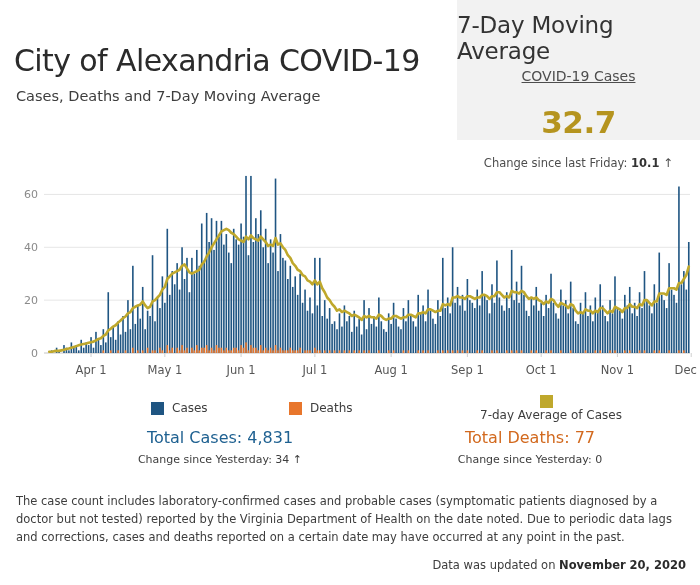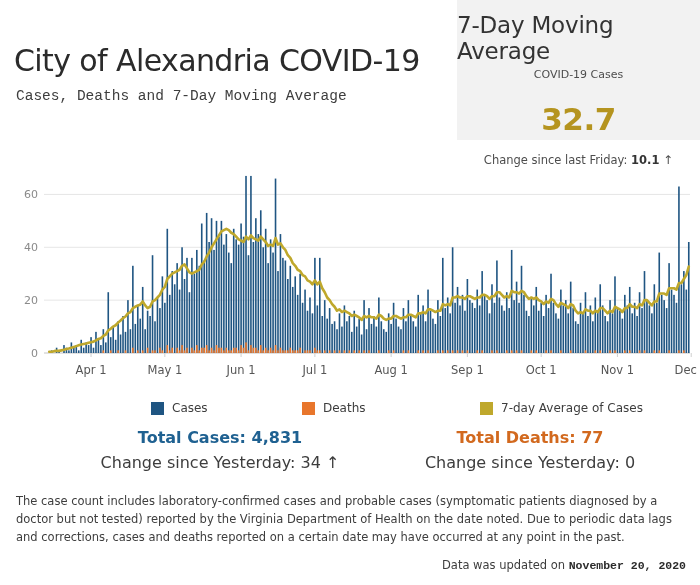--- a/index.html
+++ b/index.html
@@ -13,69 +13,69 @@
   }
   .kpi-card{
     position:absolute;left:457px;top:0;width:243px;height:140px;
     background:#f2f2f2;
     box-sizing:border-box;
     display:flex;flex-direction:column;align-items:center;
   }
   .kpi-title{
     font-size:23px;color:#333;margin-top:12px;letter-spacing:-.2px;
   }
-  .kpi-sub{font-size:11px;color:#4d4d4d;margin-top:4px;}
+  .kpi-sub{font-size:14px;color:#4d4d4d;margin-top:4px;text-decoration:underline;}
   .kpi-value{font-size:31px;color:#b5941f;font-weight:bold;margin-top:20px;letter-spacing:-.5px;}
   .kpi-change{font-size:11.5px;color:#4d4d4d;margin-top:16px;}
   .kpi-change b{color:#333;}
   .kpi-arrow{font-size:12px;}
 
   .page-title{
     position:absolute;left:14px;top:43px;
     font-size:30px;color:#2b2b2b;font-weight:normal;letter-spacing:-.6px;
     white-space:nowrap;
   }
   .page-subtitle{
     position:absolute;left:16px;top:88px;
-    font-size:14.5px;color:#3d3d3d;white-space:nowrap;font-family:Liberation Mono, monospace;
+    font-size:14.5px;color:#3d3d3d;white-space:nowrap;
   }
 
   .chart-wrap{position:absolute;left:0;top:150px;width:700px;height:245px;}
   svg{display:block;}
   .axis-text{font-family:"DejaVu Sans","Liberation Sans",sans-serif;font-size:11px;fill:#8a8a8a;}
   .xaxis-text{font-family:"DejaVu Sans","Liberation Sans",sans-serif;font-size:11.5px;fill:#555;}
 
   .legend{
     position:absolute;left:0;top:396px;width:700px;height:24px;
     display:flex;align-items:center;
   }
   .legend-item{display:flex;align-items:center;font-size:12px;color:#3d3d3d;padding-left:33px;}
   .legend-swatch{width:13px;height:13px;margin-right:8px;display:inline-block;}
   #lg-cases{position:absolute;left:118px;}
-  #lg-deaths{position:absolute;left:269px;}
-  #lg-avg{position:absolute;left:447px;}
+  #lg-deaths{position:absolute;left:256px;}
+  #lg-avg{position:absolute;left:447px;flex-direction:column;}
 
   .totals{position:absolute;left:0;top:428px;width:700px;}
   .total-block{position:absolute;text-align:center;}
   #total-cases-block{left:60px;width:320px;}
   #total-deaths-block{left:370px;width:320px;}
-  .total-head{font-size:16px;font-weight:bold;}
+  .total-head{font-size:16px;font-weight:normal;}
   .total-head.cases{color:#1f6191;}
   .total-head.deaths{color:#d2691e;}
-  .total-sub{font-size:16px;color:#3d3d3d;margin-top:6px;}
+  .total-sub{font-size:11px;color:#3d3d3d;margin-top:6px;}
 
   .footnote{
     position:absolute;left:16px;top:492px;width:670px;
     font-size:11.5px;color:#3d3d3d;line-height:18px;
   }
   .updated{
     position:absolute;right:14px;top:558px;
     font-size:11.5px;color:#3d3d3d;text-align:right;white-space:nowrap;
   }
-  .updated b{color:#2b2b2b;font-family:Liberation Mono, monospace;}
+  .updated b{color:#2b2b2b;}
 </style>
 </head>
 <body>
 
 <div class="kpi-card">
   <div class="kpi-title">7-Day Moving Average</div>
   <div class="kpi-sub">COVID-19 Cases</div>
   <div class="kpi-value">32.7</div>
   <div class="kpi-change">
     <span>Change since last Friday:</span>

